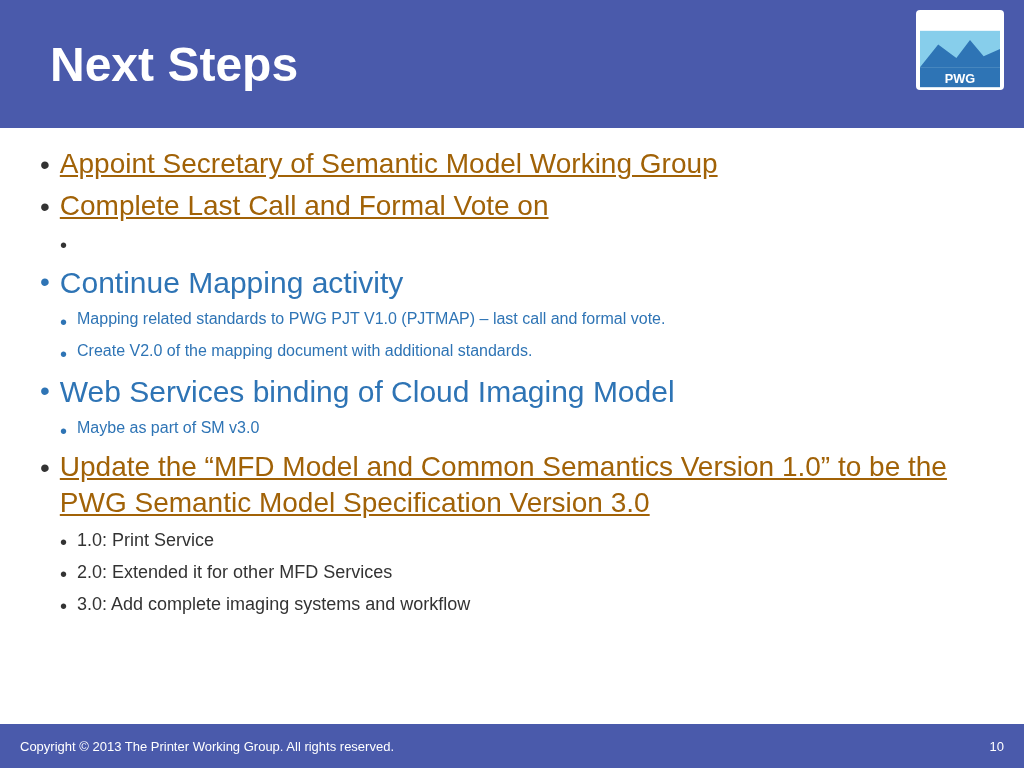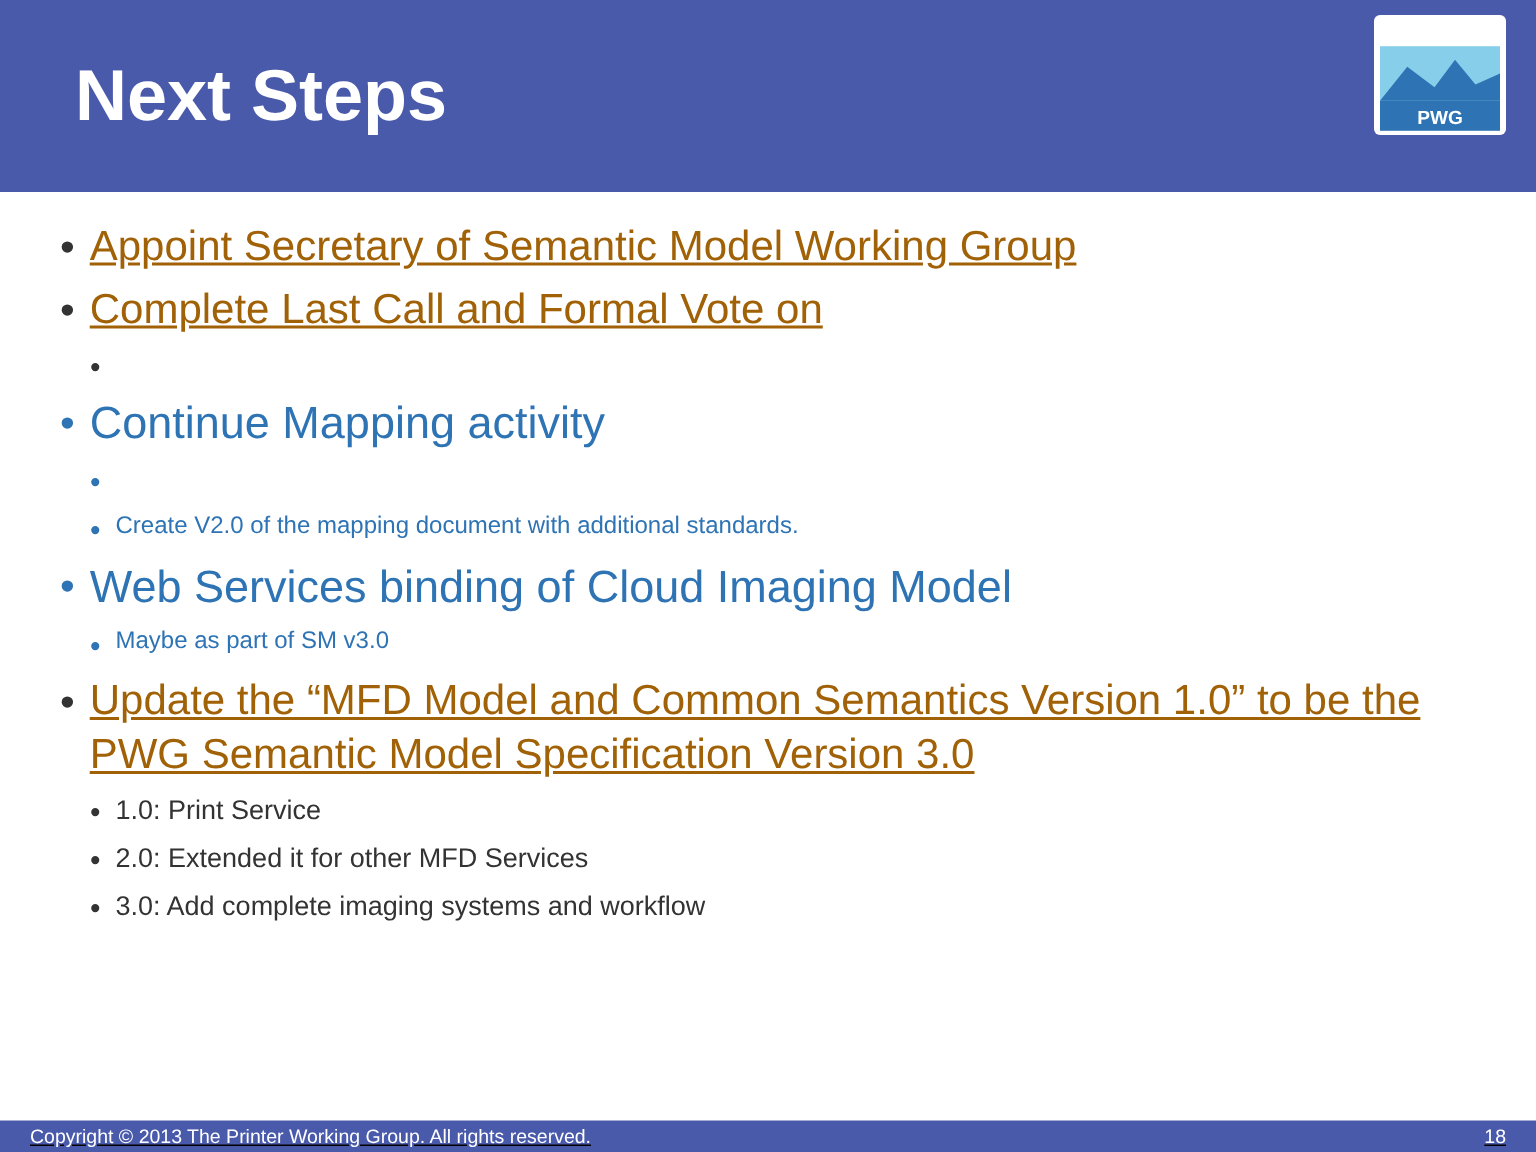--- a/index.html
+++ b/index.html
@@ -97,27 +97,26 @@
       font-size: 16px;
       color: #2e74b5;
       line-height: 1.4;
     }
 
     .footer {
       position: absolute;
       bottom: 0;
       left: 0;
       right: 0;
-      height: 21px;
+      height: 44px;
       background: #4a5aab;
       display: flex;
       align-items: center;
       justify-content: space-between;
       padding: 0 20px;
-      text-decoration: underline;
     }
 
     .footer-text {
       color: #ffffff;
       font-size: 13px;
     }
 
     .footer-page {
       color: #ffffff;
       font-size: 13px;
@@ -168,20 +167,21 @@
     <span class="bullet bullet-dot">•</span>
   </div>
 
   <div class="bullet-item">
     <span class="bullet bullet-large" style="color:#2e74b5;">•</span>
     <span class="text-large-blue">Continue Mapping activity</span>
   </div>
 
   <div class="bullet-item indent-group">
     <span class="bullet bullet-dot" style="color:#2e74b5;">•</span>
+    <span class="text-medium-blue">Mapping related standards to PWG PJT V1.0 (PJTMAP) – last call and formal vote.</span>
   </div>
 
   <div class="bullet-item indent-group">
     <span class="bullet bullet-dot" style="color:#2e74b5;">•</span>
     <span class="text-medium-blue">Create V2.0 of the mapping document with additional standards.</span>
   </div>
 
   <div class="bullet-item">
     <span class="bullet bullet-large" style="color:#2e74b5;">•</span>
     <span class="text-large-blue">Web Services binding of Cloud Imaging Model</span>
@@ -209,14 +209,14 @@
 
   <div class="bullet-item indent-group">
     <span class="bullet bullet-dot">•</span>
     <span class="text-medium-black">3.0: Add complete imaging systems and workflow</span>
   </div>
 
 </div>
 
 <div class="footer">
   <span class="footer-text">Copyright © 2013 The Printer Working Group. All rights reserved.</span>
-  <span class="footer-page">18</span>
+  <span class="footer-page">10</span>
 </div>
 
 </body></html>

